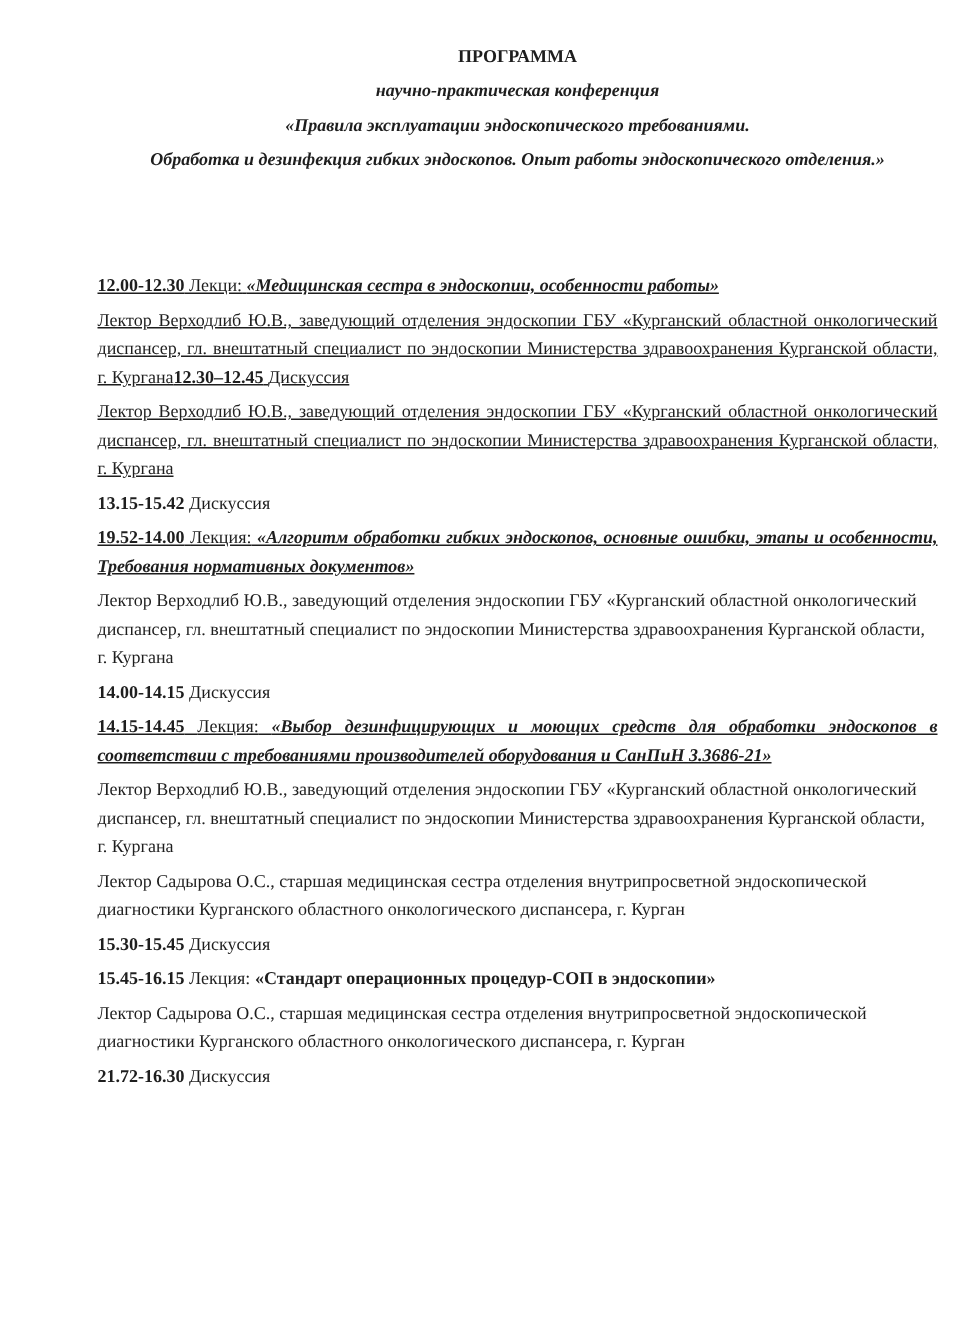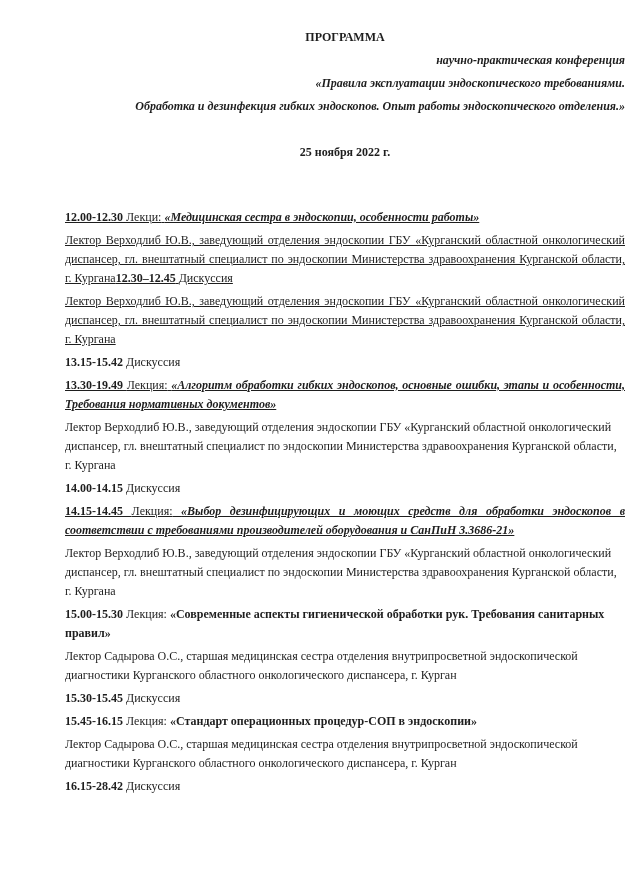--- a/index.html
+++ b/index.html
@@ -10,66 +10,64 @@
     font-family: "Liberation Serif", "DejaVu Serif", serif;
     color: #1e1e1e;
   }
   .page {
     padding: 24px 8px 0 61px; 
   }
   p { margin: 4px; font-size: 12px; line-height: 19px; }
   .c { text-align: center; }
   .j { text-align: justify; text-decoration: underline; }
   .b, b { font-weight: bold; }
-  .i, i { font-style: italic; text-align: right; }
+  .i, i { font-style: italic; }
   .sp { height: 19px; }
   section { margin: 0; padding: 0; }
 </style>
 </head>
 <body>
 
 <div class="page">
 
   <p class="c b">ПРОГРАММА</p>
   <p class="c b i">научно-практическая конференция</p>
   <p class="c b i">«Правила эксплуатации эндоскопического требованиями.</p>
   <p class="c b i">Обработка и дезинфекция гибких эндоскопов. Опыт работы эндоскопического отделения.»</p>
 
   <div class="sp"></div>
-  <p class="c b">25 ноября 2022 г.</p>
   <div class="sp"></div>
 
   <div class="sp"></div>
 
   <section>
     <p class="j"><b>12.00-12.30</b> <span>Лекци:</span> <b class="i">«Медицинская сестра в эндоскопии, особенности работы»</b></p>
     <p class="j"><span>Лектор Верходлиб Ю.В., заведующий отделения эндоскопии ГБУ «Курганский областной онкологический диспансер, гл. внештатный специалист по эндоскопии Министерства здравоохранения Курганской области, г. Кургана</span><b>12.30–12.45</b> <span>Дискуссия</span></p>
   </section>
 
   <section>
     <p class="j"><span>Лектор Верходлиб Ю.В., заведующий отделения эндоскопии ГБУ «Курганский областной онкологический диспансер, гл. внештатный специалист по эндоскопии Министерства здравоохранения Курганской области, г. Кургана</span></p>
     <p><b>13.15-15.42</b> <span>Дискуссия</span></p>
   </section>
 
   <section>
-    <p class="j"><b>13.30-19.49</b> <span>Лекция:</span> <b class="i">«Алгоритм обработки гибких эндоскопов, основные ошибки, этапы и особенности, Требования нормативных документов»</b></p>
+    <p class="j"><b>19.52-14.00</b> <span>Лекция:</span> <b class="i">«Алгоритм обработки гибких эндоскопов, основные ошибки, этапы и особенности, Требования нормативных документов»</b></p>
     <p><span>Лектор Верходлиб Ю.В., заведующий отделения эндоскопии ГБУ «Курганский областной онкологический диспансер, гл. внештатный специалист по эндоскопии Министерства здравоохранения Курганской области, г. Кургана</span></p>
     <p><b>14.00-14.15</b> <span>Дискуссия</span></p>
   </section>
 
   <section>
     <p class="j"><b>14.15-14.45</b> <span>Лекция:</span> <b class="i">«Выбор дезинфицирующих и моющих средств для обработки эндоскопов в соответствии с требованиями производителей оборудования и СанПиН 3.3686-21»</b></p>
     <p><span>Лектор Верходлиб Ю.В., заведующий отделения эндоскопии ГБУ «Курганский областной онкологический диспансер, гл. внештатный специалист по эндоскопии Министерства здравоохранения Курганской области, г. Кургана</span></p>
   </section>
 
   <section>
-    <p><b>15.00-15.30</b> <span>Лекция:</span> <b>«Современные аспекты гигиенической обработки рук. Требования санитарных правил»</b></p>
     <p><span>Лектор Садырова О.С., старшая медицинская сестра отделения внутрипросветной эндоскопической диагностики Курганского областного онкологического диспансера, г. Курган</span></p>
     <p><b>15.30-15.45</b> <span>Дискуссия</span></p>
   </section>
 
   <section>
     <p><b>15.45-16.15</b> <span>Лекция:</span> <b>«Стандарт операционных процедур-СОП в эндоскопии»</b></p>
     <p><span>Лектор Садырова О.С., старшая медицинская сестра отделения внутрипросветной эндоскопической диагностики Курганского областного онкологического диспансера, г. Курган</span></p>
-    <p><b>16.15-28.42</b> <span>Дискуссия</span></p>
+    <p><b>21.72-16.30</b> <span>Дискуссия</span></p>
   </section>
 
 </div>
 
 </body></html>

